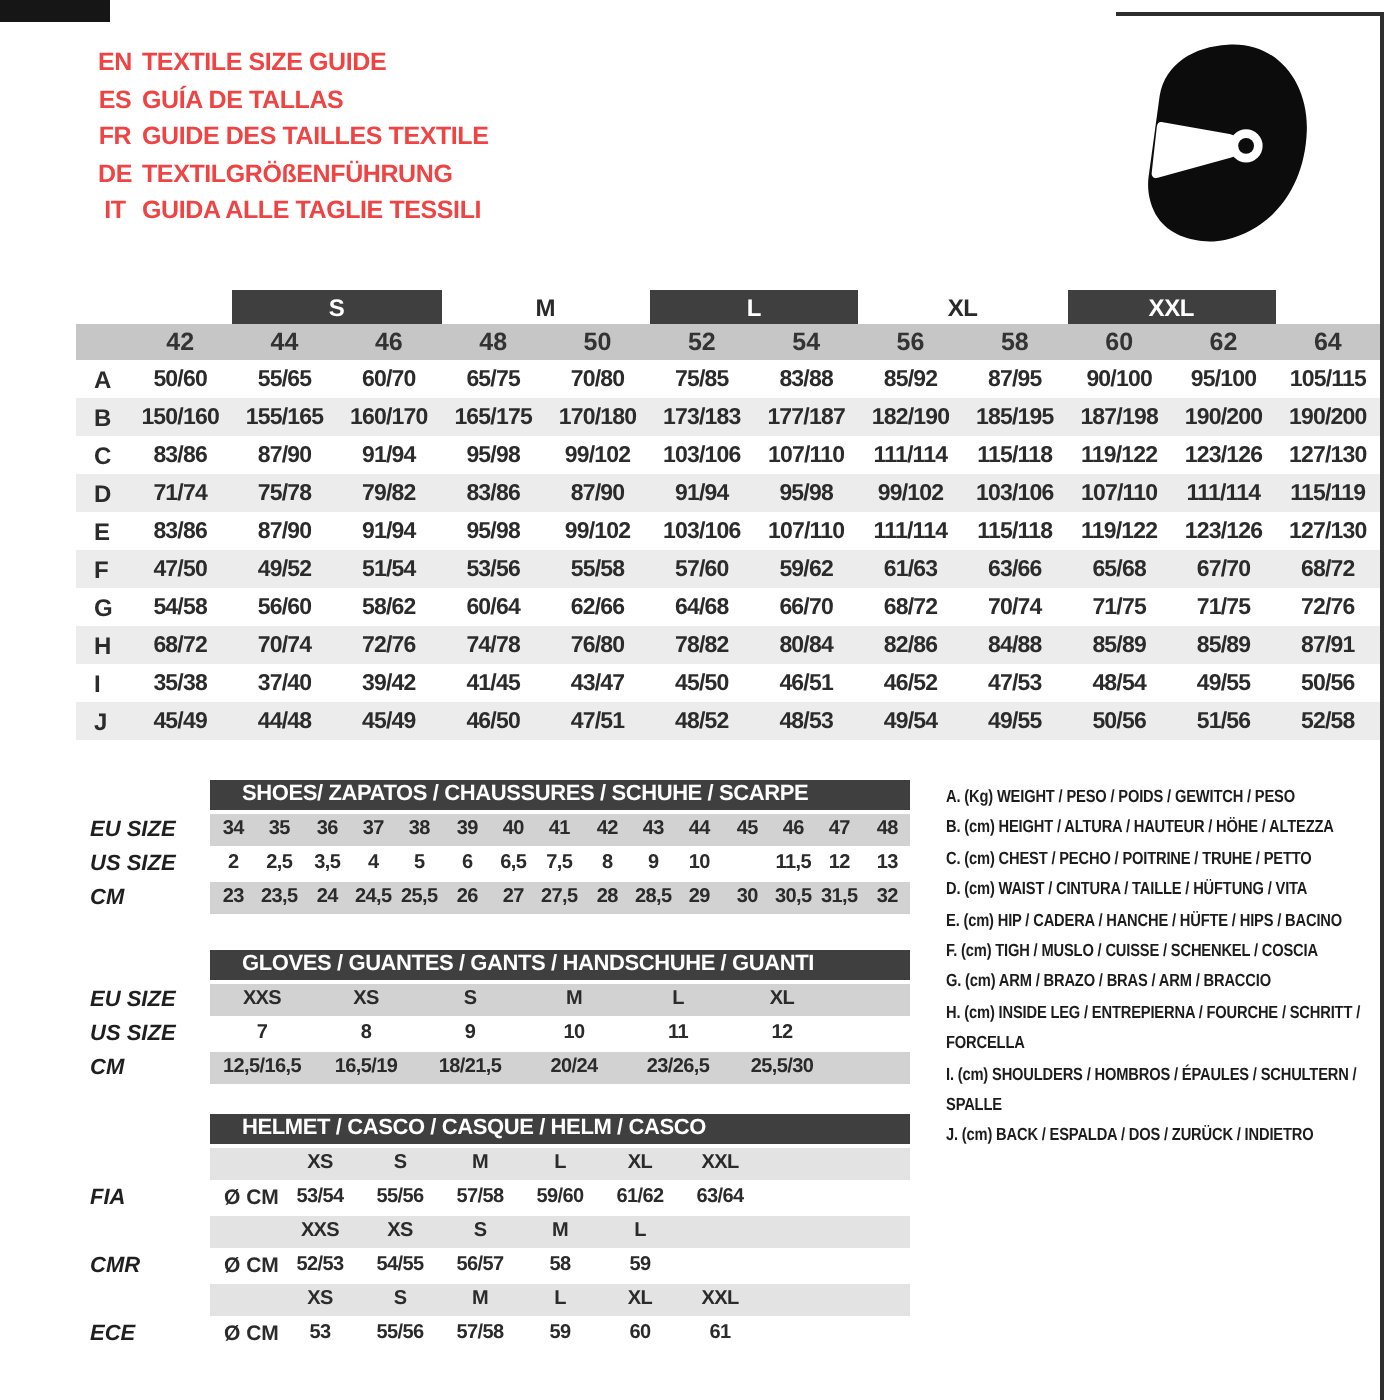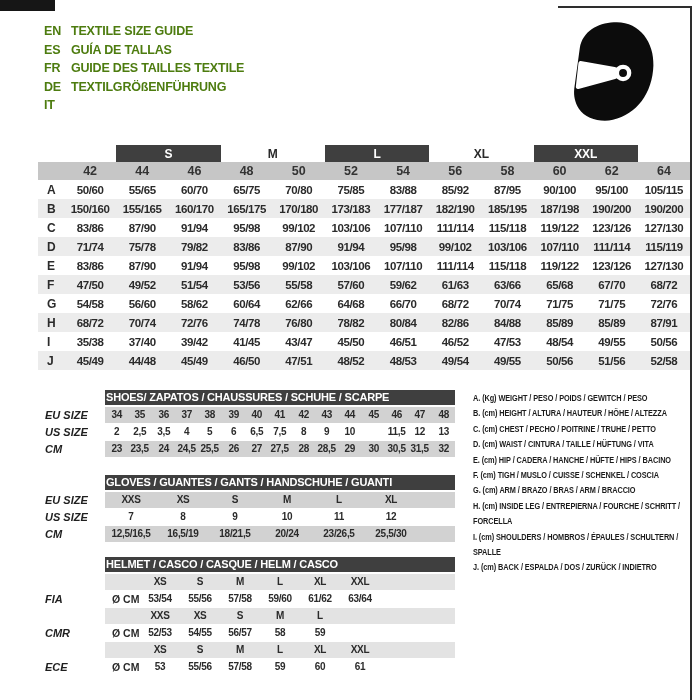--- a/index.html
+++ b/index.html
@@ -9,40 +9,40 @@
     font-family:"Liberation Sans","DejaVu Sans",sans-serif;
     color:#2b2b2b;
   }
   .abs{position:absolute;}
   
   .frame-tl{left:0;top:0;width:55px;height:11px;background:#161616;}
   .frame-tr{left:558px;top:6px;width:134px;height:2px;background:#2e2e2e;}
   .frame-r{left:690px;top:6px;width:2px;height:694px;background:#2e2e2e;}
   
   #languages{left:44px;top:22px;}
-  .lang-row{display:flex;font-size:12.5px;font-weight:bold;line-height:18.6px;color:#4d7c0f;letter-spacing:-0.2px;}
+  .lang-row{display:flex;font-size:12.5px;font-weight:bold;line-height:18.6px;color:#ef4444;letter-spacing:-0.2px;text-align:center;}
   .lang-code{width:27px;flex:0 0 27px;}
   
   #helmet-icon{left:566px;top:18px;width:92px;height:108px;}
   
   #main-table{left:38px;top:145px;width:652px;}
   .mt-row{display:grid;grid-template-columns:26px repeat(12,1fr);align-items:center;}
   .mt-group-row{height:17px;}
   .mt-group{height:17px;display:flex;align-items:center;justify-content:center;
     font-size:12px;font-weight:bold;color:#2a2a2a;letter-spacing:-0.2px;}
   .mt-group.dark{background:#3f3f3f;color:#ffffff;}
   .mt-sizes-row{height:18px;background:#c6c6c6;}
   .mt-size{ text-align:center;font-size:12.5px;font-weight:bold;color:#333;}
   .mt-data-row{height:19px;}
   .mt-data-row.alt{background:#ececec;}
   .mt-letter{padding-left:9px;font-size:12px;font-weight:bold;}
   .mt-cell{text-align:center;font-size:11.5px;font-weight:bold;letter-spacing:-0.4px;white-space:nowrap;}
   
   .bar{left:105px;width:350px;height:15px;background:#3f3f3f;color:#fff;
-    font-size:11px;font-weight:bold;line-height:15px;padding-left:1px;box-sizing:border-box;
+    font-size:11px;font-weight:bold;line-height:15px;padding-left:16px;box-sizing:border-box;
     letter-spacing:-0.2px;white-space:nowrap;}
   .srow{left:105px;width:350px;height:16px;line-height:16px;}
   .srow.band{background:#d2d2d2;}
   .srow.hband{background:#e3e3e3;}
   .scell{position:absolute;top:0;height:16px;text-align:center;
     font-size:10px;font-weight:bold;letter-spacing:-0.3px;white-space:nowrap;}
   .side-label{left:45px;height:16px;line-height:16px;font-size:11px;font-weight:bold;color:#1f1f1f;font-style:italic;}
   .unit{position:absolute;left:7px;top:0;font-size:10.5px;font-weight:bold;}
   
   #legend{left:473px;top:391px;width:262px;transform:scaleX(0.835);transform-origin:left top;}
@@ -69,20 +69,21 @@
       <div class="lang-row">
         <span class="lang-code">FR</span>
         <span class="lang-title">GUIDE DES TAILLES TEXTILE</span>
       </div>
       <div class="lang-row">
         <span class="lang-code">DE</span>
         <span class="lang-title">TEXTILGRÖßENFÜHRUNG</span>
       </div>
       <div class="lang-row">
         <span class="lang-code">IT</span>
+        <span class="lang-title">GUIDA ALLE TAGLIE TESSILI</span>
       </div>
     </div>
 
   <div id="helmet-icon" class="abs">
     <svg viewBox="0 0 100 114" width="92" height="108" aria-hidden="true">
       <path d="M52 3 C79 1 96 24 95 50 C94 80 77 103 51 109 C38 112 21 108 14 97
                C10 91 8 83 9 75 L15 31 C18 13 34 4 52 3 Z" fill="#0c0c0c"></path>
       <path d="M16 45 L53 51.5 C60.5 53 61 62.5 53.5 64.5 L13.5 75.5
                C11.8 75.9 10.5 74.5 10.7 72.8 L13.5 47.5 C13.7 46 14.6 44.8 16 45 Z" fill="#ffffff"></path>
       <circle cx="62" cy="58" r="9" fill="#ffffff"></circle>

